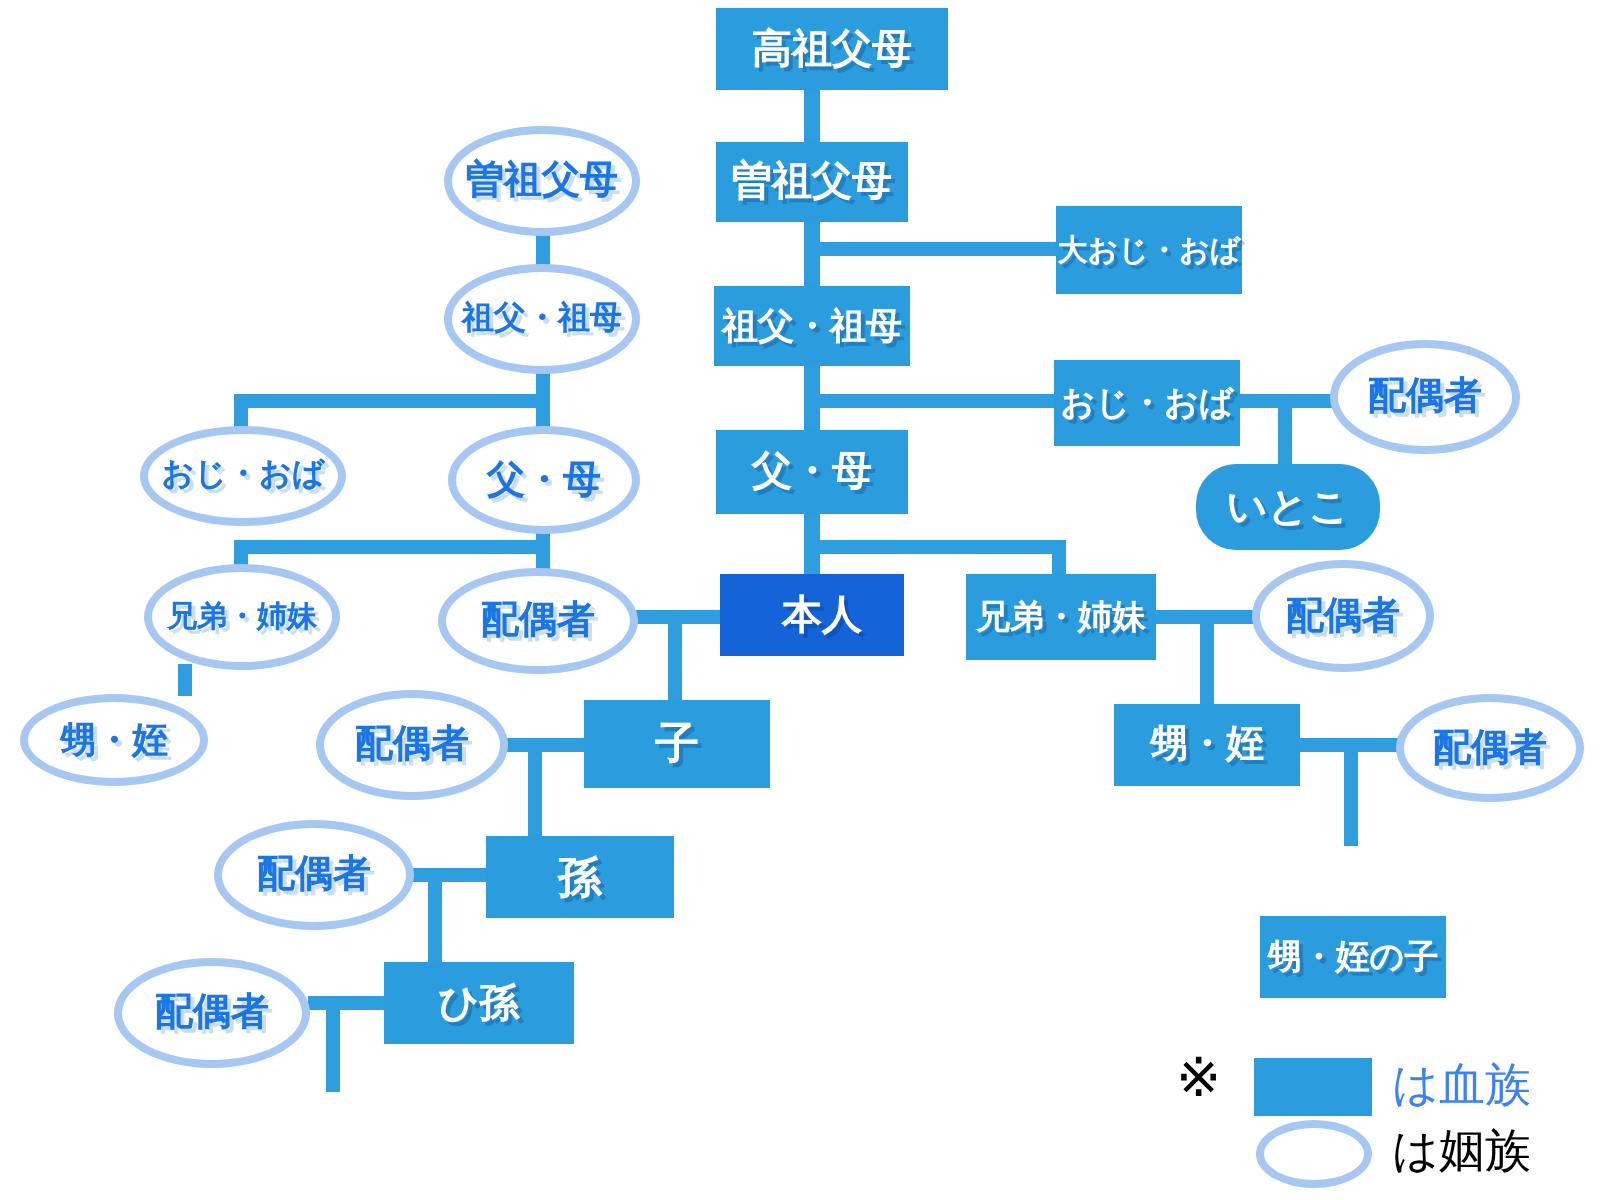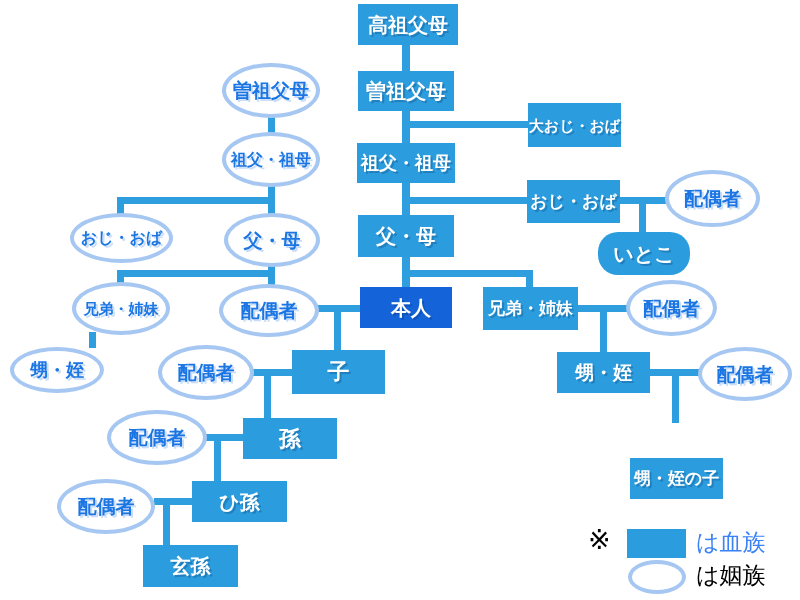--- a/index.html
+++ b/index.html
@@ -55,35 +55,34 @@
     <div class="line" style="left: 117px; top: 273px; width: 7px; height: 10px; background: rgb(46, 158, 223);"></div>
     <div class="line" style="left: 89px; top: 332px; width: 7px; height: 16px; background: rgb(46, 158, 223);"></div>
     <div class="line" style="left: 318px; top: 305px; width: 42px; height: 7px; background: rgb(46, 158, 223);"></div>
     <div class="line" style="left: 334px; top: 308px; width: 7px; height: 43px; background: rgb(46, 158, 223);"></div>
     <div class="line" style="left: 252px; top: 369px; width: 40px; height: 7px; background: rgb(46, 158, 223);"></div>
     <div class="line" style="left: 264px; top: 372px; width: 7px; height: 47px; background: rgb(46, 158, 223);"></div>
     <div class="line" style="left: 206px; top: 434px; width: 37px; height: 7px; background: rgb(46, 158, 223);"></div>
     <div class="line" style="left: 214px; top: 437px; width: 7px; height: 45px; background: rgb(46, 158, 223);"></div>
     <div class="line" style="left: 154px; top: 498px; width: 38px; height: 7px; background: rgb(46, 158, 223);"></div>
     <div class="line" style="left: 163px; top: 501px; width: 7px; height: 45px; background: rgb(46, 158, 223);"></div>
-    <div class="node box" style="left: 358px; top: 4px; width: 100px; height: 41px; font-size: 20px; background: rgb(43, 156, 221);">高祖父母</div>
+    <div class="node box" style="left: 358px; top: 4px; width: 116px; height: 41px; font-size: 20px; background: rgb(43, 156, 221);">高祖父母</div>
     <div class="node box" style="left: 358px; top: 71px; width: 96px; height: 40px; font-size: 20px; background: rgb(43, 156, 221);">曽祖父母</div>
     <div class="node box" style="left: 357px; top: 143px; width: 98px; height: 40px; font-size: 18px; background: rgb(43, 156, 221);">祖父・祖母</div>
     <div class="node box" style="left: 358px; top: 215px; width: 96px; height: 42px; font-size: 20px; background: rgb(43, 156, 221);">父・母</div>
     <div class="node self" style="left: 360px; top: 287px; width: 92px; height: 41px; font-size: 20px; background: rgb(20, 99, 217); padding-left: 10px;">本人</div>
     <div class="node box" style="left: 528px; top: 103px; width: 93px; height: 44px; font-size: 15px; background: rgb(43, 156, 221);">大おじ・おば</div>
     <div class="node box" style="left: 527px; top: 180px; width: 93px; height: 43px; font-size: 17px; background: rgb(43, 156, 221);">おじ・おば</div>
     <div class="node box" style="left: 598px; top: 232px; width: 92px; height: 43px; font-size: 20px; background: rgb(43, 156, 221); border-radius: 20px;">いとこ</div>
     <div class="node box" style="left: 483px; top: 287px; width: 95px; height: 43px; font-size: 17px; background: rgb(43, 156, 221);">兄弟・姉妹</div>
     <div class="node box" style="left: 557px; top: 352px; width: 93px; height: 41px; font-size: 19px; background: rgb(43, 156, 221);">甥・姪</div>
     <div class="node box" style="left: 630px; top: 422px; width: 93px; height: 41px; font-size: 17px; background: rgb(43, 156, 221); margin-top: 36px;">甥・姪の子</div>
     <div class="node box" style="left: 292px; top: 350px; width: 93px; height: 44px; font-size: 22px; background: rgb(43, 156, 221);">子</div>
     <div class="node box" style="left: 243px; top: 418px; width: 94px; height: 41px; font-size: 22px; background: rgb(43, 156, 221);">孫</div>
     <div class="node box" style="left: 192px; top: 481px; width: 95px; height: 41px; font-size: 20px; background: rgb(43, 156, 221);">ひ孫</div>
-    <div class="node box" style="left: 143px; top: 545px; width: 95px; height: 42px; font-size: 20px; background: rgb(43, 156, 221);">玄孫</div>
     <div class="node ellipse" style="left: 222px; top: 63px; width: 98px; height: 55px; font-size: 19px; border-color: rgb(165, 199, 241); color: rgb(27, 118, 228);">曽祖父母</div>
     <div class="node ellipse" style="left: 222px; top: 132px; width: 98px; height: 55px; font-size: 16px; border-color: rgb(165, 199, 241); color: rgb(27, 118, 228);">祖父・祖母</div>
     <div class="node ellipse" style="left: 70px; top: 213px; width: 103px; height: 50px; font-size: 16px; border-color: rgb(165, 199, 241); color: rgb(27, 118, 228);">おじ・おば</div>
     <div class="node ellipse" style="left: 224px; top: 213px; width: 96px; height: 54px; font-size: 19px; border-color: rgb(165, 199, 241); color: rgb(27, 118, 228);">父・母</div>
     <div class="node ellipse" style="left: 72px; top: 282px; width: 98px; height: 53px; font-size: 15px; border-color: rgb(165, 199, 241); color: rgb(27, 118, 228);">兄弟・姉妹</div>
     <div class="node ellipse" style="left: 219px; top: 284px; width: 100px; height: 53px; font-size: 19px; border-color: rgb(165, 199, 241); color: rgb(27, 118, 228);">配偶者</div>
     <div class="node ellipse" style="left: 10px; top: 347px; width: 94px; height: 46px; font-size: 18px; border-color: rgb(165, 199, 241); color: rgb(27, 118, 228);">甥・姪</div>
     <div class="node ellipse" style="left: 158px; top: 345px; width: 96px; height: 55px; font-size: 19px; border-color: rgb(165, 199, 241); color: rgb(27, 118, 228);">配偶者</div>
     <div class="node ellipse" style="left: 107px; top: 410px; width: 100px; height: 55px; font-size: 19px; border-color: rgb(165, 199, 241); color: rgb(27, 118, 228);">配偶者</div>
     <div class="node ellipse" style="left: 57px; top: 479px; width: 98px; height: 55px; font-size: 19px; border-color: rgb(165, 199, 241); color: rgb(27, 118, 228);">配偶者</div>

